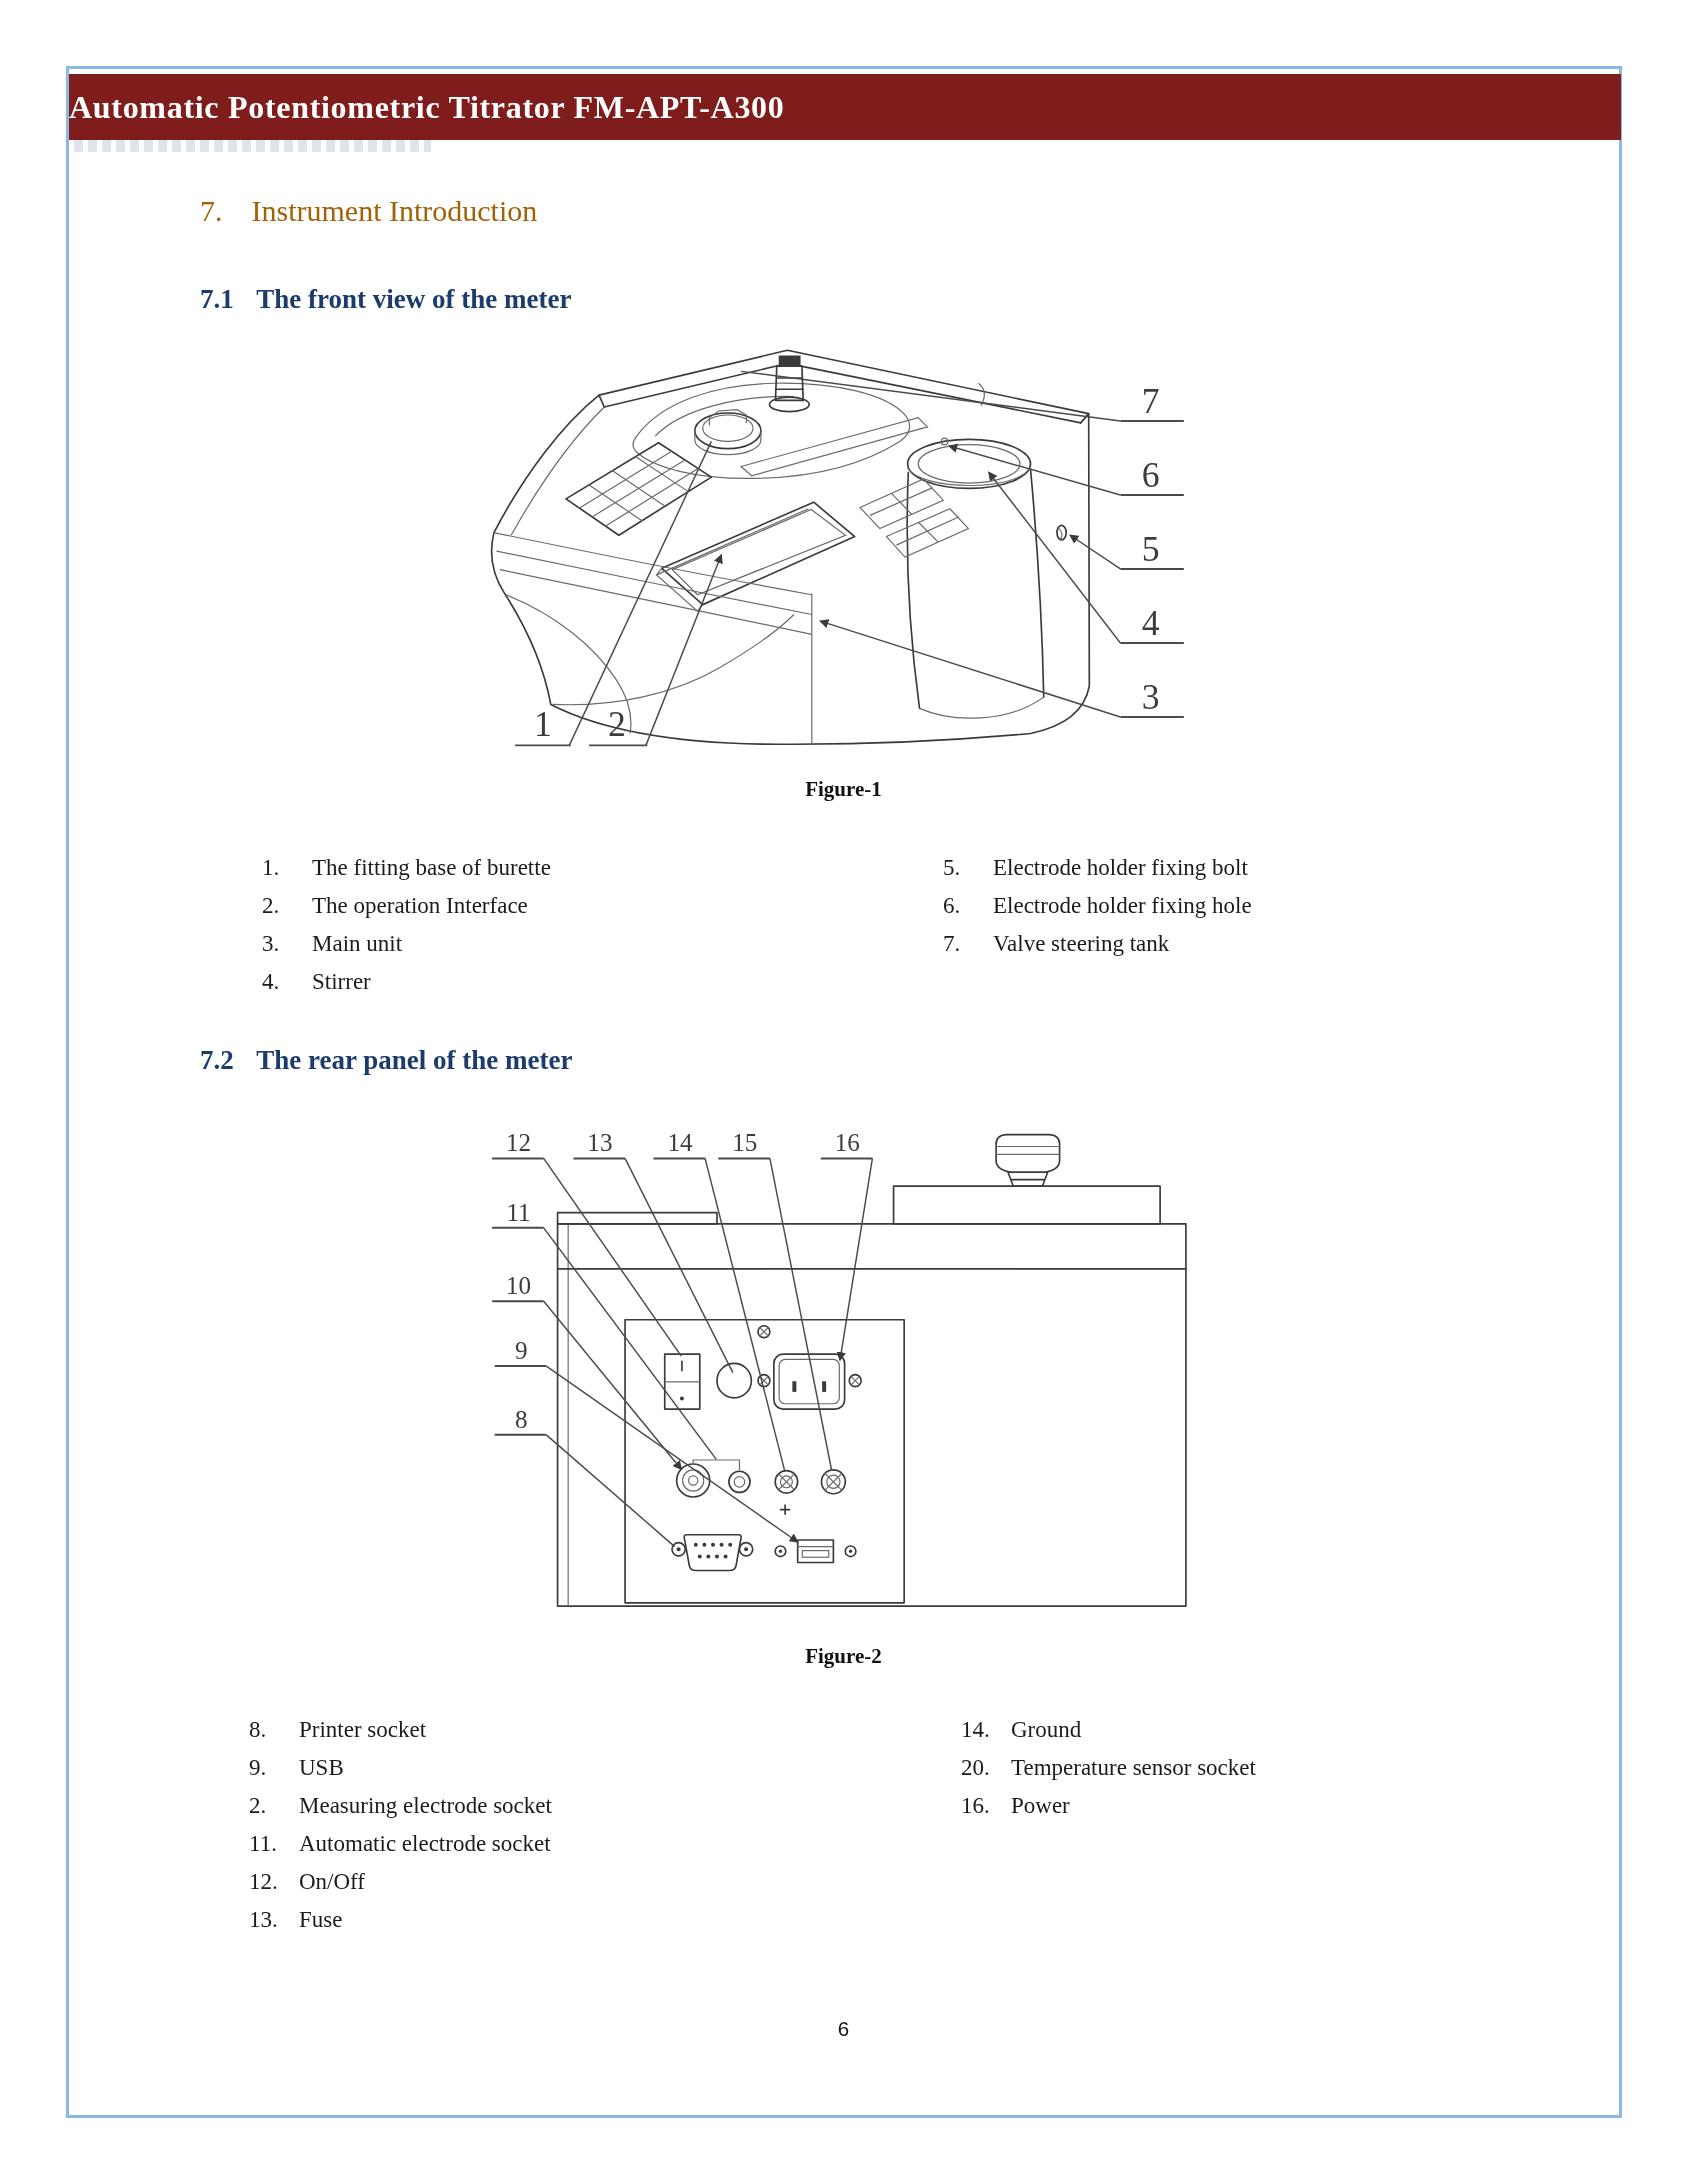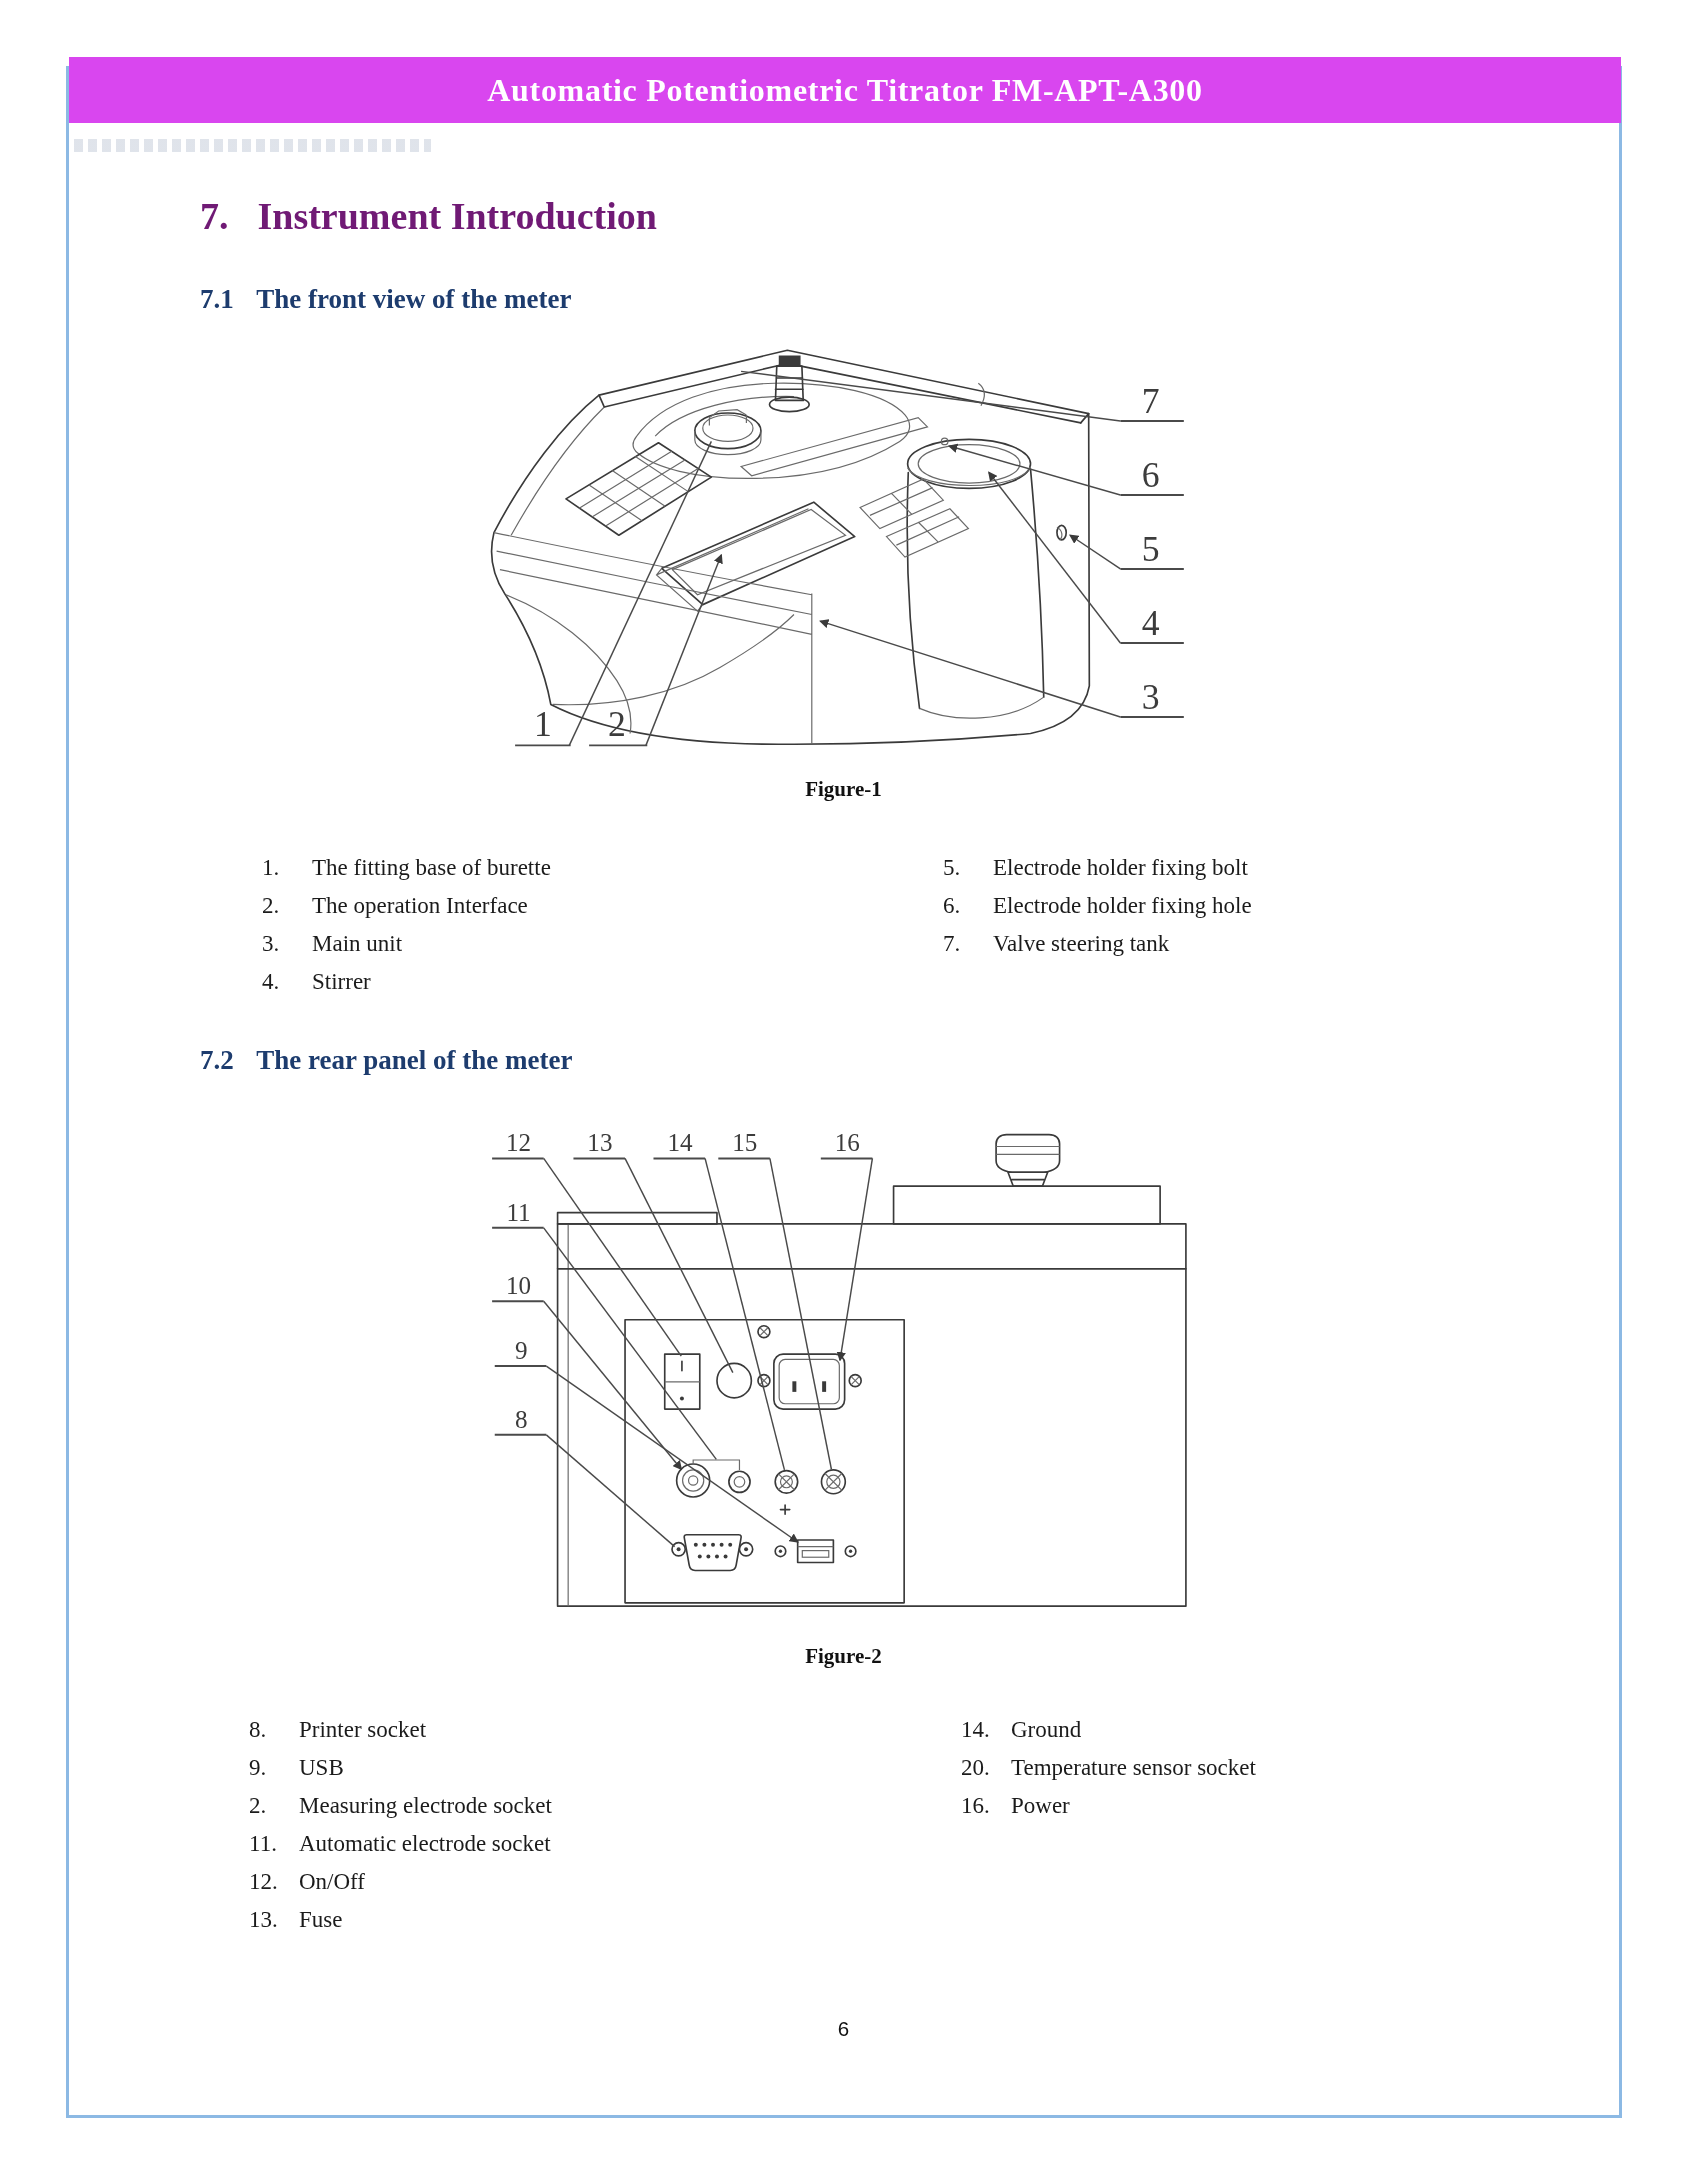--- a/index.html
+++ b/index.html
@@ -1,25 +1,25 @@
 <!DOCTYPE html>
 <html style="font-size:10.6px"><head>
 <meta charset="utf-8">
 <style>
   html,body{margin:0;padding:0;background:#e8e8e8;}
   .page{position:relative;width:1687px;height:2183px;background:#ffffff;
         font-family:"Liberation Serif","DejaVu Serif",serif;overflow:hidden;}
   .border-frame{position:absolute;left:66px;top:66px;width:1556px;height:2052px;
         border:3.3px solid #8cb9e4;box-sizing:border-box;}
-  .header-bar{position:absolute;left:69px;top:57px;width:1552px;height:66px;
-        background:#d946ef;display:flex;align-items:center;justify-content:center;}
+  .header-bar{position:absolute;left:69px;top:74px;width:1552px;height:66px;
+        background:#7f1d1d;display:flex;align-items:center;justify-content:flex-start;}
   .header-bar .title{color:#ffffff;font-size:32px;font-weight:bold;letter-spacing:0.7px;}
   .scan-artifact{position:absolute;left:74px;top:139px;width:357px;height:13.2px;opacity:0.14;
         background:repeating-linear-gradient(90deg,#1e3c6e 0 8.6px,transparent 8.6px 14px);}
-  .h1{position:absolute;left:200px;top:194px;color:#701a75;font-size:38px;font-weight:bold;white-space:nowrap;}
+  .h1{position:absolute;left:200px;top:194px;color:#a16207;font-size:30px;font-weight:normal;white-space:nowrap;}
   .h1 .num{margin-right:29px;}
   .h2{position:absolute;left:200px;color:#1d3c6e;font-size:27px;font-weight:bold;white-space:nowrap;}
   .h2 .num{margin-right:22.5px;}
   .h2.s71{top:284px;}
   .h2.s72{top:1045px;}
   .figwrap{position:absolute;}
   .fig1{left:463px;top:337px;width:728px;height:413px;}
   .fig2{left:463px;top:1118px;width:754px;height:516px;}
   .caption{position:absolute;left:0;width:1687px;text-align:center;font-size:21px;font-weight:bold;color:#111;}
   .cap1{top:777px;}

